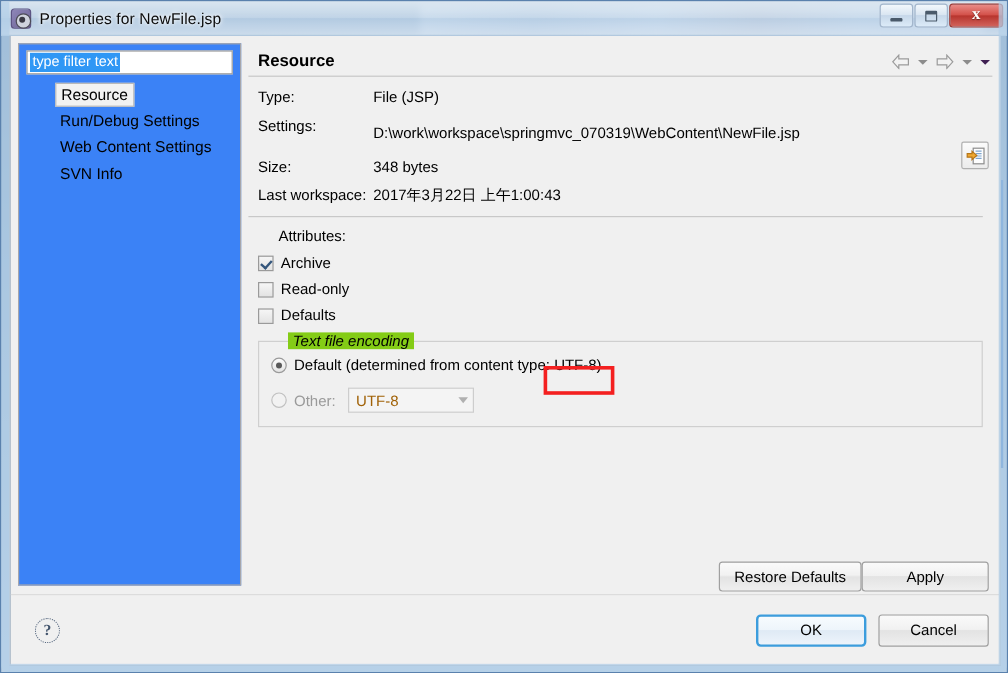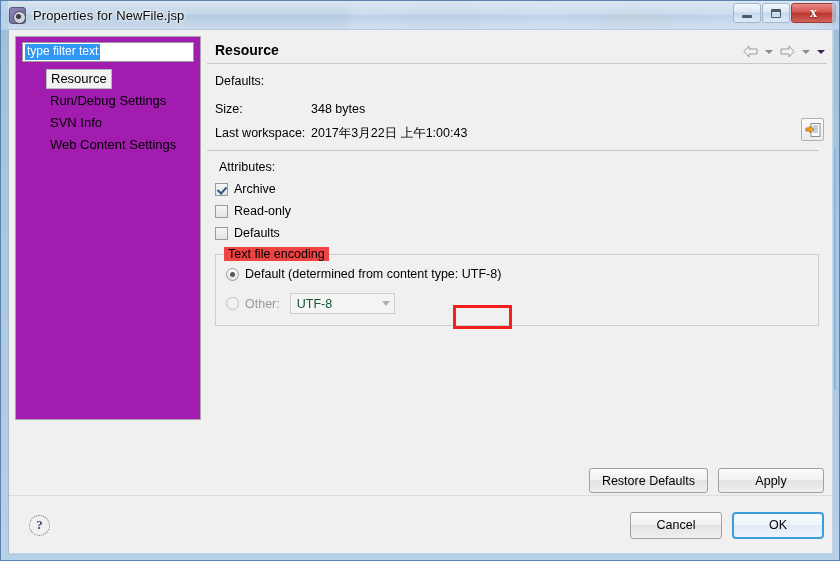--- a/index.html
+++ b/index.html
@@ -99,23 +99,23 @@
   #dialog {
     position:absolute; left:7px; top:29px; width:826px; height:525px;
     background:#f0f0f0;
     border:1px solid #a9b7c6; border-top:none;
     display:flex; flex-direction:column;
   }
   #upper { display:flex; height:465px; }
 
   
   #sidebar {
-    width:186px; background:#a21caf;
+    width:186px; background:#3b82f6;
     border:1px solid #a7a6aa; border-right:1px solid #a7a6aa;
-    margin:6px 0 0 6px; height:384px;
+    margin:6px 0 0 6px; height:452px;
     position:relative;
   }
   #filter-wrap { padding:5px 6px 0 6px; }
   #filter-box {
     height:20px; border:1px solid #9a9a9a; background:#fff;
     display:flex; align-items:center; padding:0 2px;
   }
   #filter-text {
     font-size:12px; color:#ffffff; background:#2f97f5;
     padding:1px 2px 2px 2px; line-height:1.1;
@@ -161,71 +161,71 @@
   #location-value { padding-top:6px; }
 
   #loc-button {
     position:absolute; right:3px; top:82px;
     width:23px; height:23px; border:1px solid #b0b0b0;
     background:linear-gradient(180deg,#fbfbfb,#ececec);
     border-radius:2px; display:flex; align-items:center; justify-content:center;
   }
 
   #attr-rule { height:1px; background:#c8c8c8; margin:2px 8px 9px 0; }
-  .attr-title { font-size:12.5px; margin:0 0 8px 12px; }
+  .attr-title { font-size:12.5px; margin:0 0 8px 25px; }
   .check-row { display:flex; align-items:center; margin:0 0 8px 8px; font-size:12.5px; }
   .cbox {
     width:13px; height:13px; border:1px solid #9a9a9a; background:#fdfdfd;
     margin-right:6px; position:relative; flex:none;
     background:linear-gradient(180deg,#f6f6f6,#e3e3e3);
   }
   .cbox.checked::after {
     content:""; position:absolute; left:3px; top:1px; width:4px; height:7px;
     border:solid #34567c; border-width:0 2px 2px 0; transform:rotate(42deg);
   }
 
   
   #encoding-group {
     margin:14px 8px 0 8px; border:1px solid #cfcfcf; padding:12px 10px 10px 10px;
     position:relative; height:72px;
   }
   #encoding-legend {
-    position:absolute; top:-8px; left:8px; background:#ef4444;
-    padding:0 4px; font-size:12.5px; color:#000;
+    position:absolute; top:-8px; left:24px; background:#84cc16;
+    padding:0 4px; font-size:12.5px; color:#000;font-style:italic;
   }
   .radio-row { display:flex; align-items:center; font-size:12.5px; margin-bottom:12px; }
   .radio {
     width:13px; height:13px; border-radius:50%; border:1px solid #9a9a9a;
     background:linear-gradient(180deg,#fbfbfb,#e4e4e4);
     margin-right:6px; position:relative; flex:none;
   }
   .radio.on::after {
     content:""; position:absolute; left:3px; top:3px; width:5px; height:5px;
     border-radius:50%; background:#595959;
   }
   .radio.disabled { border-color:#c0c0c0; background:#f2f2f2; }
   .radio-label.disabled { color:#9a9a9a; }
   #combo {
     margin-left:10px; width:105px; height:21px; border:1px solid #cdcdcd;
     background:#f4f4f4; display:flex; align-items:center;
     justify-content:space-between; padding:0 4px 0 6px;
-    font-size:12.5px; color:#14532d;
+    font-size:12.5px; color:#a16207;
   }
   #combo-caret {
     width:0;height:0;border-left:4px solid transparent;border-right:4px solid transparent;
     border-top:5px solid #b0b0b0;
   }
   #redbox {
     position:absolute; left:452px; top:304px; width:59px; height:24px;
     border:3px solid #f42020; pointer-events:none;
   }
 
   
   #midbuttons {
-    position:absolute; right:3px; bottom:2px; display:flex; gap:10px;
+    position:absolute; right:3px; bottom:2px; display:flex; 
   }
   .btn {
     min-width:106px; height:25px; padding:0 12px;
     border:1px solid #a0a0a0; border-radius:3px;
     background:linear-gradient(180deg,#fafafa 0%,#f1f1f1 46%,#e3e3e3 50%,#efefef 100%);
     font-size:12.5px; color:#000; display:flex; align-items:center; justify-content:center;
     white-space:nowrap;
   }
   #bottom-rule { height:1px; background:#dcdcdc; margin:0 0 0 0; }
   #bottombar {
@@ -283,24 +283,24 @@
           </div>
         </div>
         <div id="tree">
           <div class="tree-row">
             <span class="tree-item selected">Resource</span>
           </div>
           <div class="tree-row">
             <span class="tree-item">Run/Debug Settings</span>
           </div>
           <div class="tree-row">
+            <span class="tree-item">Web Content Settings</span>
+          </div>
+          <div class="tree-row">
             <span class="tree-item">SVN Info</span>
-          </div>
-          <div class="tree-row">
-            <span class="tree-item">Web Content Settings</span>
           </div>
         </div>
       </div>
 
       <div id="content">
 
         <div id="content-head">
           <div id="page-title">Resource</div>
           <div id="navbar">
             <span class="nav-arrow">
@@ -314,22 +314,27 @@
                 <path d="M9 1 L14 6.5 L9 12 L9 9 L1 9 L1 4 L9 4 Z" fill="#f2f2f2" stroke="#9b9b9b" stroke-width="1"></path>
               </svg>
             </span>
             <span class="nav-caret"></span>
             <span class="nav-caret dark"></span>
           </div>
         </div>
         <div id="head-rule"></div>
 
         <div class="prop-area">
+          <div class="prop-row">
+            <span class="prop-label">Type:</span>
+            <span class="prop-value">File  (JSP)</span>
+          </div>
           <div class="prop-row" id="location-row">
-            <span class="prop-label">Defaults:</span>
+            <span class="prop-label">Settings:</span>
+            <span class="prop-value" id="location-value">D:\work\workspace\springmvc_070319\WebContent\NewFile.jsp</span>
           </div>
           <div class="prop-row">
             <span class="prop-label">Size:</span>
             <span class="prop-value">348  bytes</span>
           </div>
           <div class="prop-row">
             <span class="prop-label">Last workspace:</span>
             <span class="prop-value">2017年3月22日 上午1:00:43</span>
           </div>
         </div>
@@ -383,22 +388,22 @@
         </div>
 
       </div>
     </div>
 
     <div id="bottom-rule"></div>
 
     <div id="bottombar">
       <div id="help-icon">?</div>
       <div id="okcancel">
+        <div class="btn default-btn">OK</div>
         <div class="btn plain-wide">Cancel</div>
-        <div class="btn default-btn">OK</div>
       </div>
     </div>
 
   </div>
 
   <div id="frame-glass"></div>
   <div id="redbox"></div>
 </div>
 
 </body></html>

